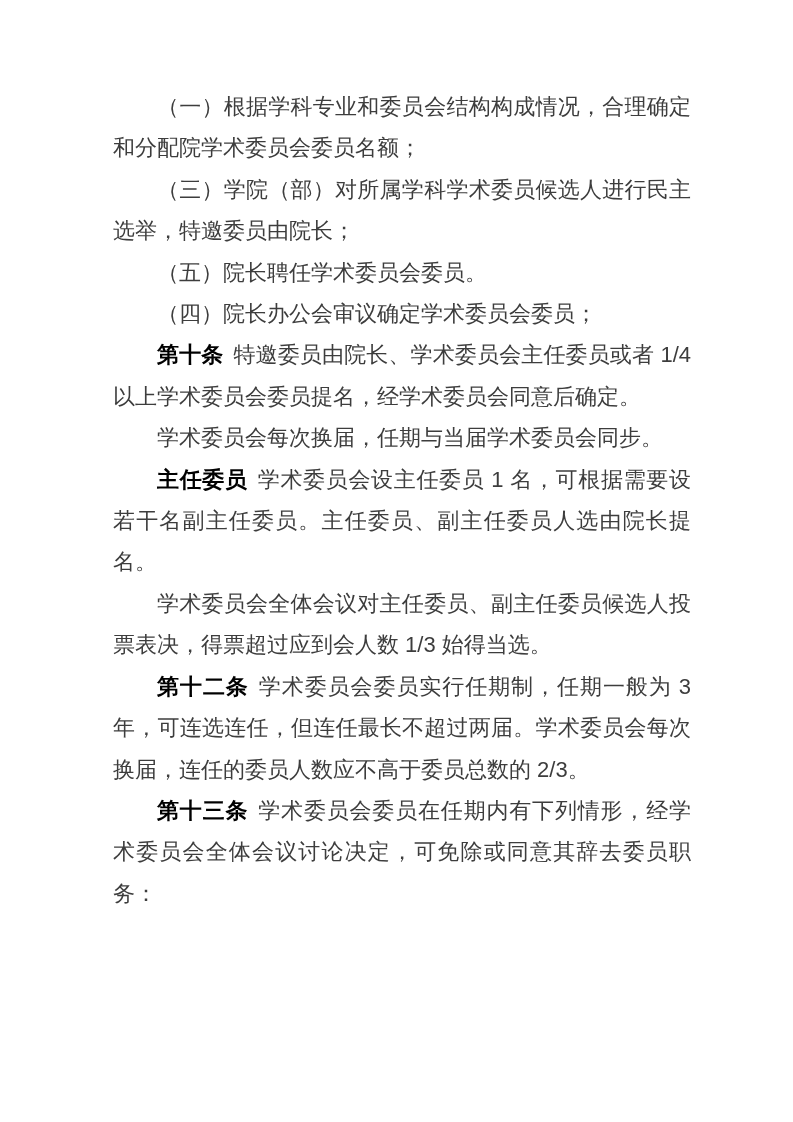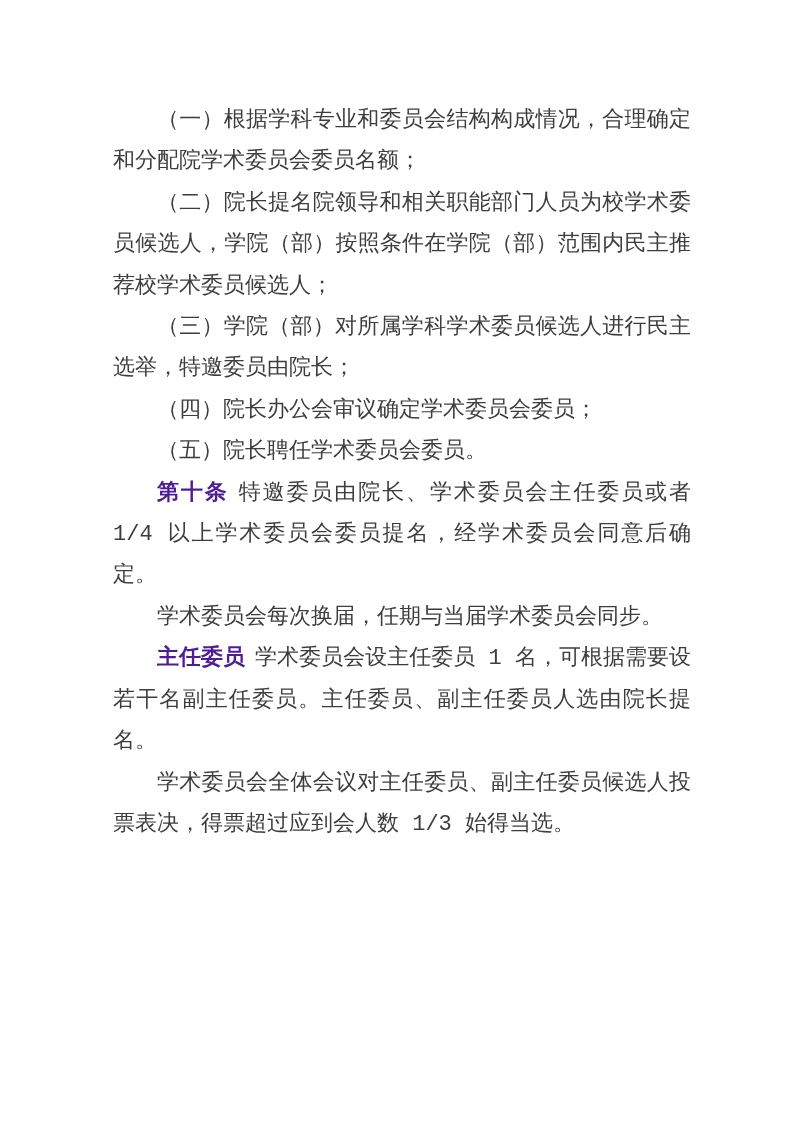--- a/index.html
+++ b/index.html
@@ -10,48 +10,49 @@
   .page {
     position: relative;
     width: 793px;
     height: 1122px;
     background: #ffffff;
     overflow: hidden;
   }
   .doc-body {
     position: absolute;
     left: 113px;
-    top: 100px;
+    top: 86px;
     width: 578px;
-    font-family: Liberation Mono, monospace;
+    font-family: Liberation Sans, sans-serif;
     font-size: 22px;
     line-height: 41.4px;
     color: #3d3d3d;
     text-align: justify;
     text-justify: inter-ideograph;
   }
   .para {
     margin: 0;
     padding: 0;
     text-indent: 2em;
   }
   .term {
     font-weight: 700;
-    color: #4c1d95;
+    color: #000000;
     margin-right: 10px;
   }
 </style>
 </head>
 <body>
 
 <div class="page">
   <div class="doc-body" id="doc-body">
       <p class="para"><span>（一）根据学科专业和委员会结构构成情况，合理确定和分配院学术委员会委员名额；</span></p>
-      <p class="para"><span>（二）院长提名院领导和相关职能部门人员为校学术委员候选人，学院（部）按照条件在学院（部）范围内民主推荐校学术委员候选人；</span></p>
       <p class="para"><span>（三）学院（部）对所属学科学术委员候选人进行民主选举，特邀委员由院长；</span></p>
+      <p class="para"><span>（五）院长聘任学术委员会委员。</span></p>
       <p class="para"><span>（四）院长办公会审议确定学术委员会委员；</span></p>
-      <p class="para"><span>（五）院长聘任学术委员会委员。</span></p>
       <p class="para"><b class="term">第十条</b><span>特邀委员由院长、学术委员会主任委员或者 1/4 以上学术委员会委员提名，经学术委员会同意后确定。</span></p>
       <p class="para"><span>学术委员会每次换届，任期与当届学术委员会同步。</span></p>
       <p class="para"><b class="term">主任委员</b><span>学术委员会设主任委员 1 名，可根据需要设若干名副主任委员。主任委员、副主任委员人选由院长提名。</span></p>
       <p class="para"><span>学术委员会全体会议对主任委员、副主任委员候选人投票表决，得票超过应到会人数 1/3 始得当选。</span></p>
+      <p class="para"><b class="term">第十二条</b><span>学术委员会委员实行任期制，任期一般为 3 年，可连选连任，但连任最长不超过两届。学术委员会每次换届，连任的委员人数应不高于委员总数的 2/3。</span></p>
+      <p class="para"><b class="term">第十三条</b><span>学术委员会委员在任期内有下列情形，经学术委员会全体会议讨论决定，可免除或同意其辞去委员职务：</span></p>
     </div>
 </div>
 
 </body></html>

